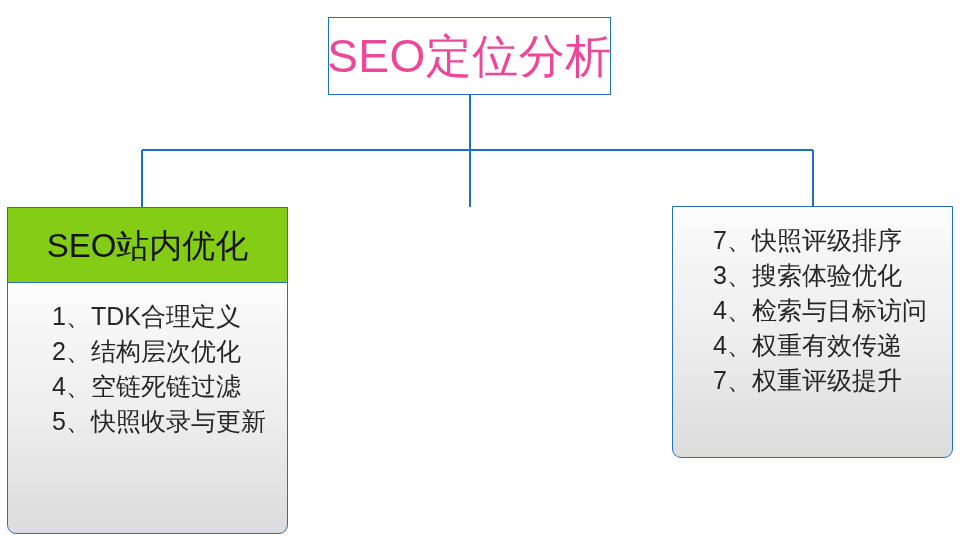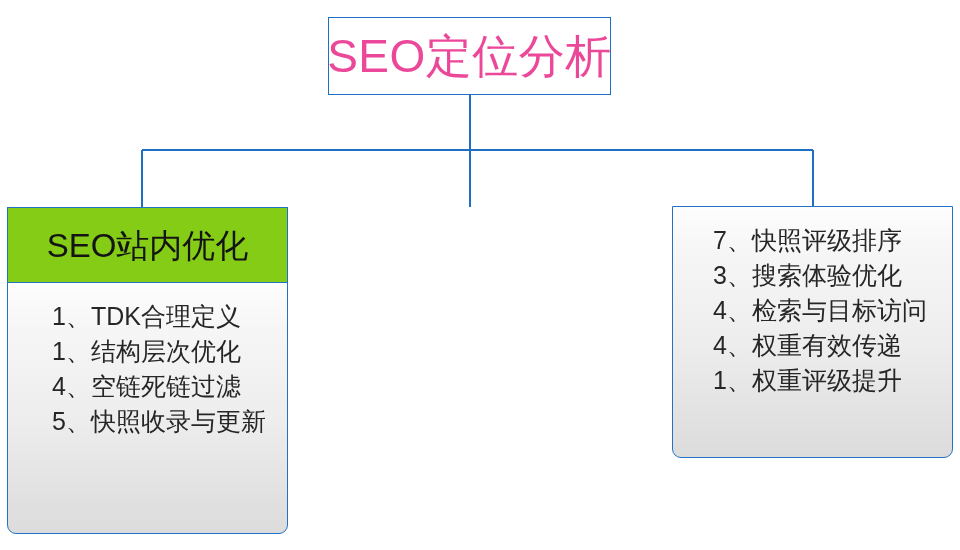--- a/index.html
+++ b/index.html
@@ -129,33 +129,33 @@
     <span class="root-title">SEO定位分析</span>
   </div>
 
   <div class="column col-1">
     <div class="col-header">
       <span class="col-header-title">SEO站内优化</span>
     </div>
     <div class="col-body">
       <ul class="item-list">
         <li class="list-item">1、TDK合理定义</li>
-        <li class="list-item">1、结构层次优化</li>
+        <li class="list-item">2、结构层次优化</li>
         <li class="list-item">4、空链死链过滤</li>
         <li class="list-item">5、快照收录与更新</li>
       </ul>
     </div>
   </div>
 
 
   <div class="column col-3">
     <div class="col-body">
       <ul class="item-list">
         <li class="list-item">7、快照评级排序</li>
         <li class="list-item">3、搜索体验优化</li>
         <li class="list-item">4、检索与目标访问</li>
         <li class="list-item">4、权重有效传递</li>
-        <li class="list-item">1、权重评级提升</li>
+        <li class="list-item">7、权重评级提升</li>
       </ul>
     </div>
   </div>
 
 </div>
 
 </body></html>

